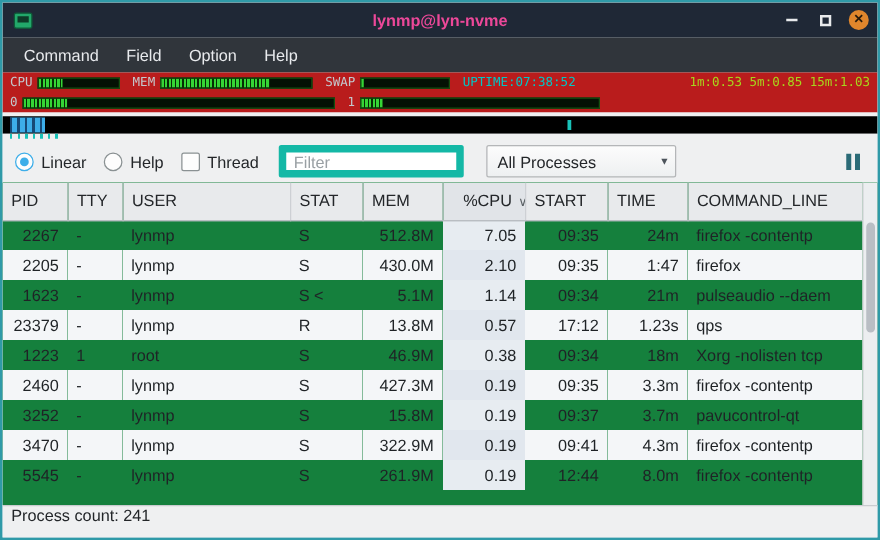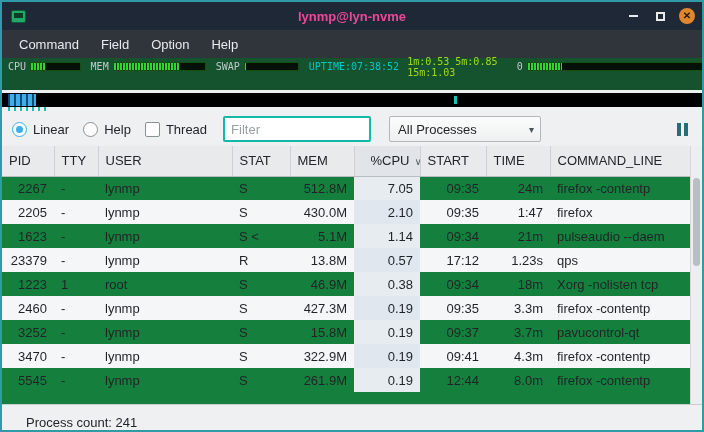--- a/index.html
+++ b/index.html
@@ -50,25 +50,25 @@
     display:flex; align-items:center;
     padding-left:6px;
   }
   .menu-item {
     color:#e8eaed; font-size:13px;
     padding:4px 11px; cursor:pointer;
   }
   
   .meter-panel {
     height:32px; flex:0 0 32px;
-    background:#14532d;
+    background:#b91c1c;
     padding:2px 6px 1px 6px;
     font-family:"DejaVu Sans Mono", monospace;
     font-size:10px;
-    display:flex; flex-direction:row; justify-content:space-between;
+    display:flex; flex-direction:column; justify-content:space-between;
   }
   .meter-row { display:flex; align-items:center; height:13px; }
   .meter-label { color:#c3c8cd; margin-right:4px; }
   .bar-track {
     height:9px; background:#041104;
     border:1px solid #14500f;
     margin-right:10px;
     overflow:hidden;
   }
   .bar-fill {
@@ -123,21 +123,21 @@
     border-radius:50%; background:#3daee9;
   }
   .check-group { display:flex; margin-right:16px; cursor:pointer; }
   .check-box {
     width:15px; height:15px;
     border:1px solid #8a9193; background:#fdfdfd;
     border-radius:2px; margin-right:6px;
   }
   .filter-input {
     width:148px; height:26px;
-    border:2px solid #14b8a6; border-radius:2px;
+    border:6px solid #14b8a6; border-radius:2px;
     background:#ffffff;
     font-family:"Liberation Sans", sans-serif;
     font-size:13px; color:#232629;
     padding:0 6px;
     margin-right:18px;
     outline:none;
   }
   .filter-input::placeholder { color:#9aa0a4; }
   .combo {
     width:152px; height:26px;
@@ -195,22 +195,22 @@
   .scroll-thumb {
     position:absolute; left:2px; right:2px; top:32px; height:88px;
     background:#b9bec4; border-radius:4px;
     cursor:grab;
   }
   
   .statusbar {
     height:26px; flex:0 0 26px;
     background:#eff0f1;
     border-top:1px solid #c9ccd0;
-    display:flex; align-items:flex-end;
-    padding-left:24px;
+    display:flex; align-items:flex-start;
+    padding-left:7px;
     font-size:13px; color:#232629;
   }
 </style>
 </head>
 <body>
 
 <div class="window">
 
   <div class="titlebar">
     <div class="app-icon"></div>

